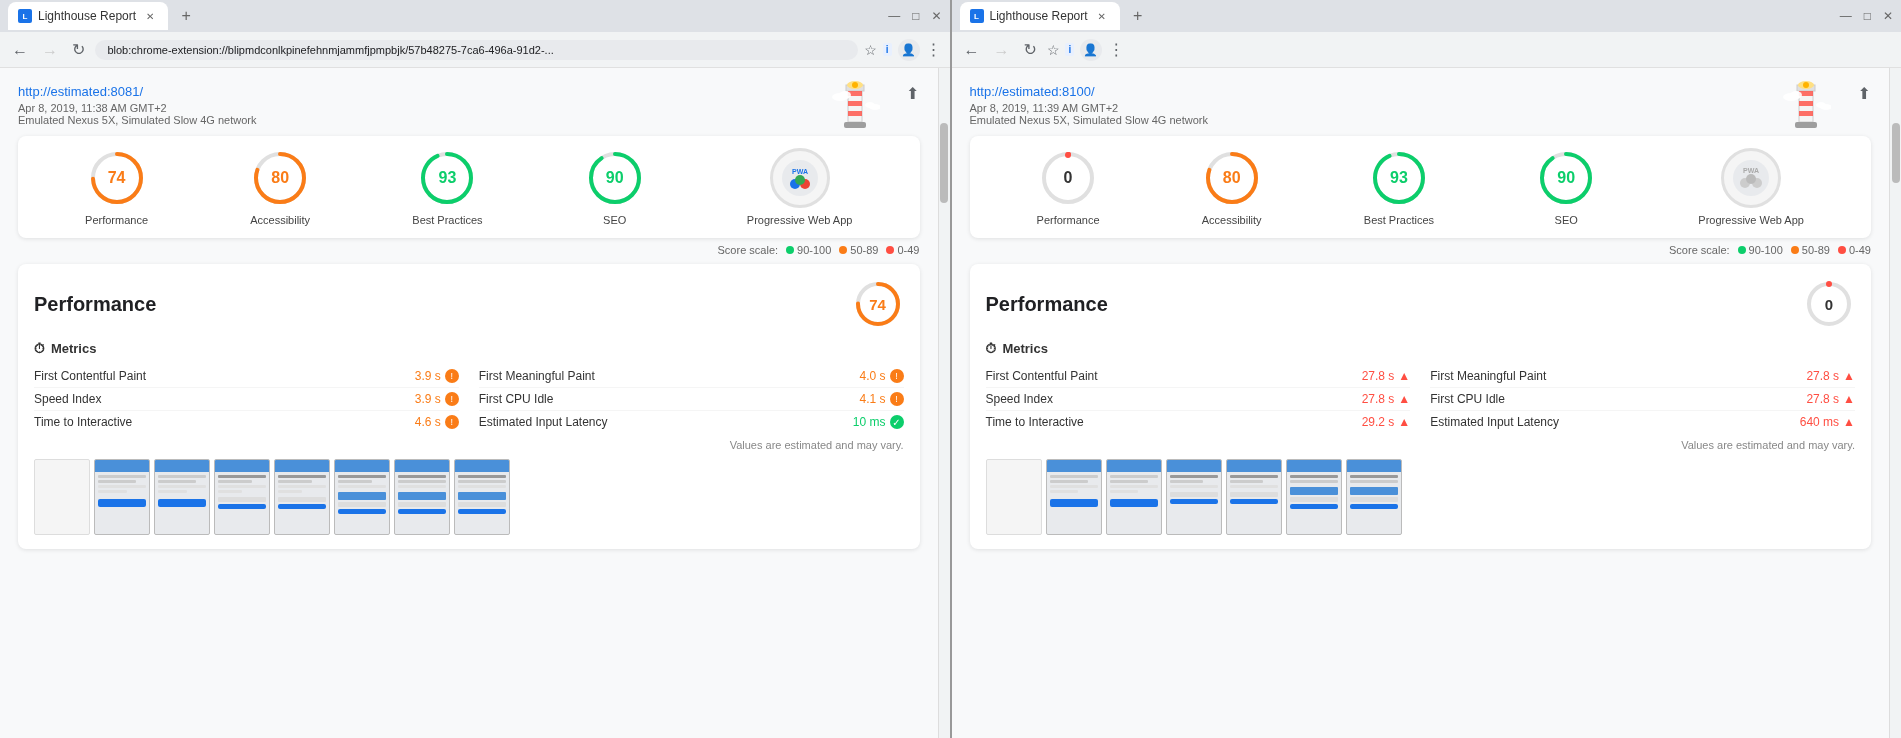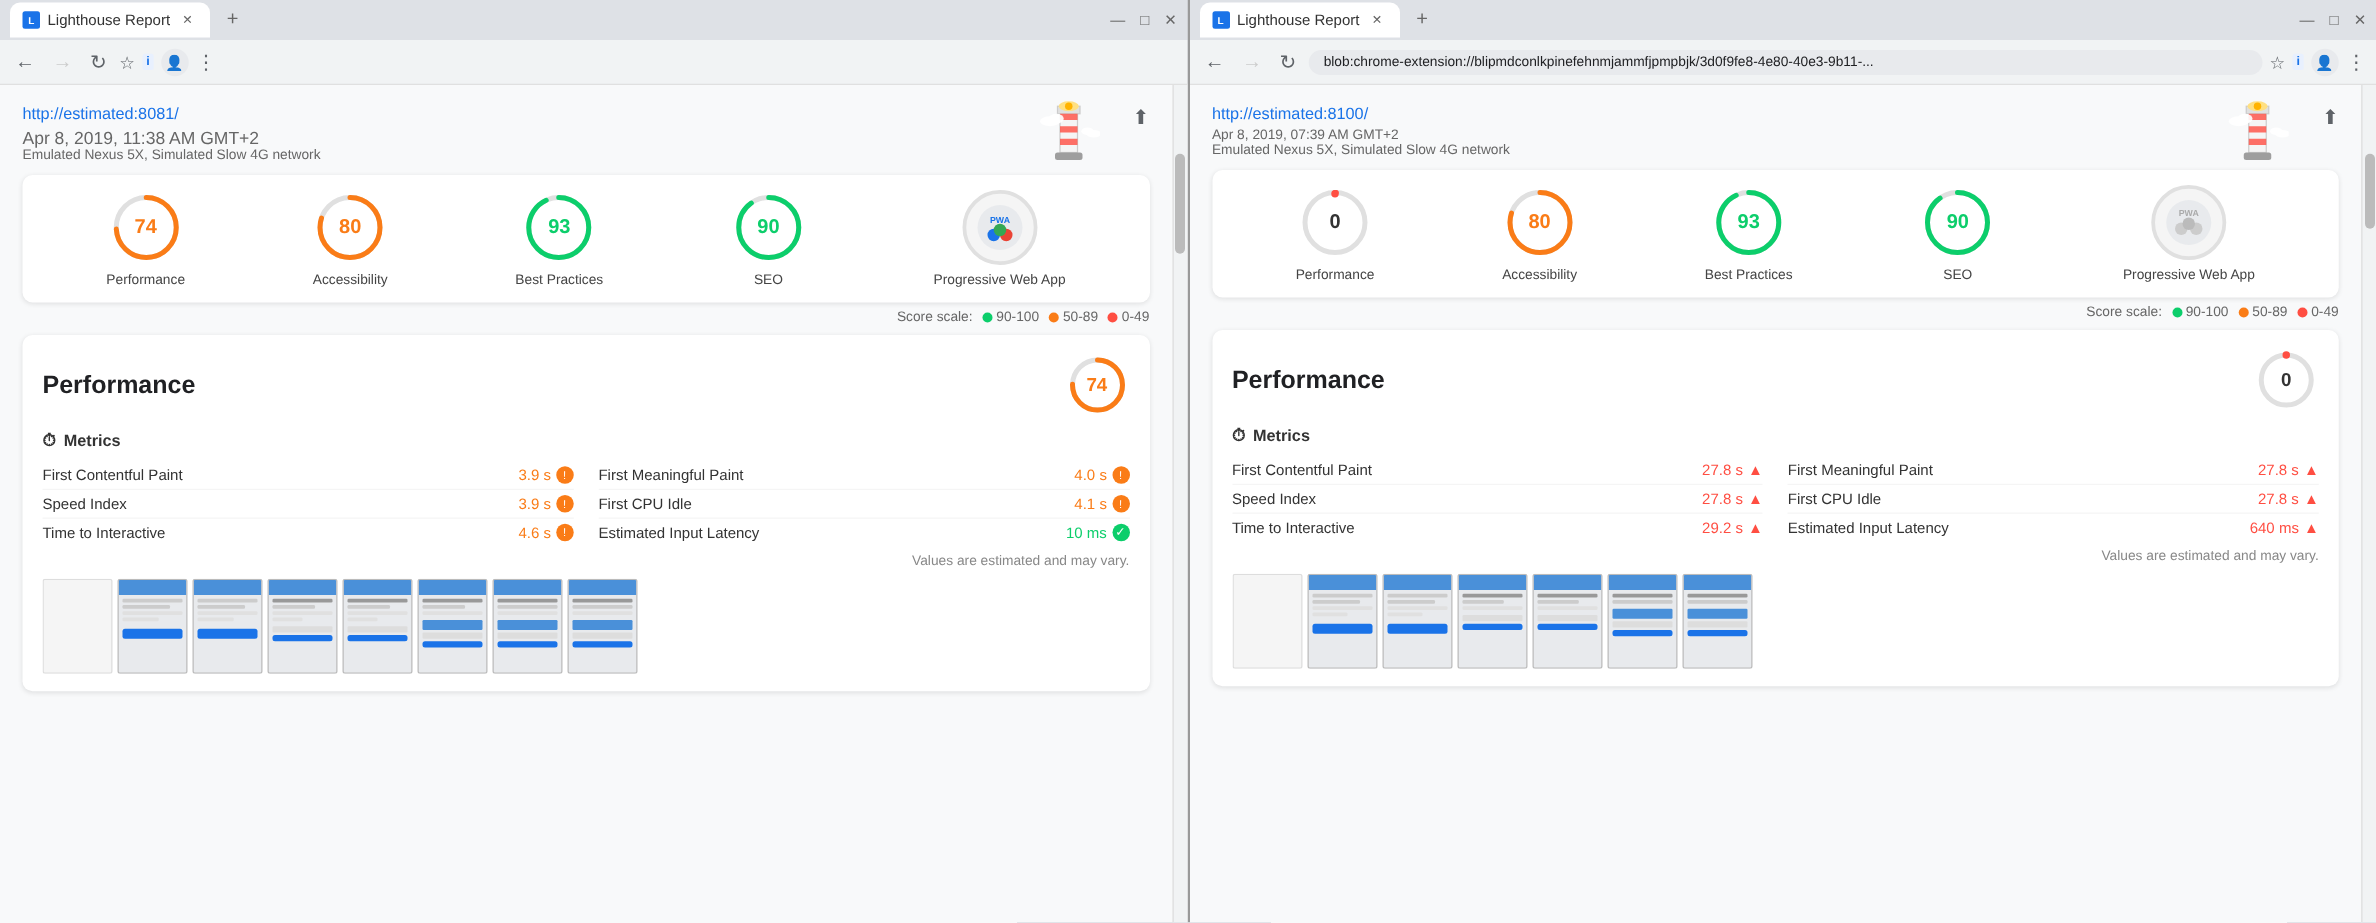--- a/index.html
+++ b/index.html
@@ -25,33 +25,34 @@
           <div style="cursor:pointer;font-size:12px;color:#666;">—</div>
           <div style="cursor:pointer;font-size:12px;color:#666;">□</div>
           <div style="cursor:pointer;font-size:12px;color:#666;">✕</div>
         </div>
       </div>
 
       <div style="background:#f1f3f4;display:flex;align-items:center;height:36px;padding:0 8px;gap:6px;border-bottom:1px solid #e0e0e0;">
         <div style="cursor:pointer;font-size:16px;color:#5f6368;padding:4px;">←</div>
         <div style="cursor:pointer;font-size:16px;color:#ccc;padding:4px;">→</div>
         <div style="cursor:pointer;font-size:16px;color:#5f6368;padding:4px;">↻</div>
+        <input style="flex: 1 1 0%; background: rgb(232, 234, 237); border: none; border-radius: 16px; padding: 4px 12px; font-size: 11px; color: rgb(32, 33, 36); outline: none;" value="blob:chrome-extension://blipmdconlkpinefehnmjammfjpmpbjk/57b48275-7ca6-496a-91d2-...">
         <div style="font-size:14px;color:#5f6368;cursor:pointer;">☆</div>
         <div style="font-size:14px;color:#1a73e8;cursor:pointer;background:#e8f0fe;border-radius:2px;padding:1px 3px;font-weight:bold;font-size:10px;">i</div>
         <div style="width:22px;height:22px;border-radius:50%;background:#e8eaed;display:flex;align-items:center;justify-content:center;font-size:12px;cursor:pointer;">👤</div>
         <div style="font-size:16px;color:#5f6368;cursor:pointer;">⋮</div>
       </div>
 
       <div style="flex:1;background:#f8f9fa;overflow:hidden;display:flex;">
         <div style="flex:1;overflow:hidden;padding:14px 18px 0 18px;">
 
           <div style="display:flex;align-items:flex-start;justify-content:space-between;margin-bottom:10px;position:relative;">
             <div>
               <a style="color:#1a73e8;font-size:13px;text-decoration:none;">http://estimated:8081/</a>
-              <p style="font-size:14px;color:#666;margin-top:2px;">Apr 8, 2019, 11:38 AM GMT+2</p>
+              <p style="font-size:11px;color:#666;margin-top:2px;">Apr 8, 2019, 11:38 AM GMT+2</p>
               <p style="font-size:11px;color:#666;">Emulated Nexus 5X, Simulated Slow 4G network</p>
             </div>
 
             <div style="position:absolute;right:40px;top:-5px;font-size:36px;">
               <svg width="50" height="70" viewBox="0 0 50 70">
 
                 <rect x="18" y="10" width="14" height="35" fill="#f5f5f5" stroke="#ccc" stroke-width="1"></rect>
                 <rect x="16" y="8" width="18" height="6" fill="#e0e0e0" stroke="#ccc" stroke-width="1"></rect>
 
                 <rect x="18" y="14" width="14" height="5" fill="#ff4e42" opacity="0.8"></rect>
@@ -299,34 +300,33 @@
           <div style="cursor:pointer;font-size:12px;color:#666;">—</div>
           <div style="cursor:pointer;font-size:12px;color:#666;">□</div>
           <div style="cursor:pointer;font-size:12px;color:#666;">✕</div>
         </div>
       </div>
 
       <div style="background:#f1f3f4;display:flex;align-items:center;height:36px;padding:0 8px;gap:6px;border-bottom:1px solid #e0e0e0;">
         <div style="cursor:pointer;font-size:16px;color:#5f6368;padding:4px;">←</div>
         <div style="cursor:pointer;font-size:16px;color:#ccc;padding:4px;">→</div>
         <div style="cursor:pointer;font-size:16px;color:#5f6368;padding:4px;">↻</div>
-        <input style="flex: 1 1 0%; background: rgb(232, 234, 237); border: none; border-radius: 16px; padding: 4px 12px; font-size: 11px; color: rgb(32, 33, 36); outline: none;" value="blob:chrome-extension://blipmdconlkpinefehnmjammfjpmpbjk/3d0f9fe8-4e80-40e3-9b11-...">
         <div style="font-size:14px;color:#5f6368;cursor:pointer;">☆</div>
         <div style="font-size:14px;color:#1a73e8;cursor:pointer;background:#e8f0fe;border-radius:2px;padding:1px 3px;font-weight:bold;font-size:10px;">i</div>
         <div style="width:22px;height:22px;border-radius:50%;background:#e8eaed;display:flex;align-items:center;justify-content:center;font-size:12px;cursor:pointer;">👤</div>
         <div style="font-size:16px;color:#5f6368;cursor:pointer;">⋮</div>
       </div>
 
       <div style="flex:1;background:#f8f9fa;overflow:hidden;display:flex;">
         <div style="flex:1;overflow:hidden;padding:14px 18px 0 18px;">
 
           <div style="display:flex;align-items:flex-start;justify-content:space-between;margin-bottom:10px;position:relative;">
             <div>
               <a style="color:#1a73e8;font-size:13px;text-decoration:none;">http://estimated:8100/</a>
-              <p style="font-size:11px;color:#666;margin-top:2px;">Apr 8, 2019, 07:39 AM GMT+2</p>
+              <p style="font-size:11px;color:#666;margin-top:2px;">Apr 8, 2019, 11:39 AM GMT+2</p>
               <p style="font-size:11px;color:#666;">Emulated Nexus 5X, Simulated Slow 4G network</p>
             </div>
 
             <div style="position:absolute;right:40px;top:-5px;">
               <svg width="50" height="70" viewBox="0 0 50 70">
                 <rect x="18" y="10" width="14" height="35" fill="#f5f5f5" stroke="#ccc" stroke-width="1"></rect>
                 <rect x="16" y="8" width="18" height="6" fill="#e0e0e0" stroke="#ccc" stroke-width="1"></rect>
                 <rect x="18" y="14" width="14" height="5" fill="#ff4e42" opacity="0.8"></rect>
                 <rect x="18" y="24" width="14" height="5" fill="#ff4e42" opacity="0.8"></rect>
                 <rect x="18" y="34" width="14" height="5" fill="#ff4e42" opacity="0.8"></rect>

